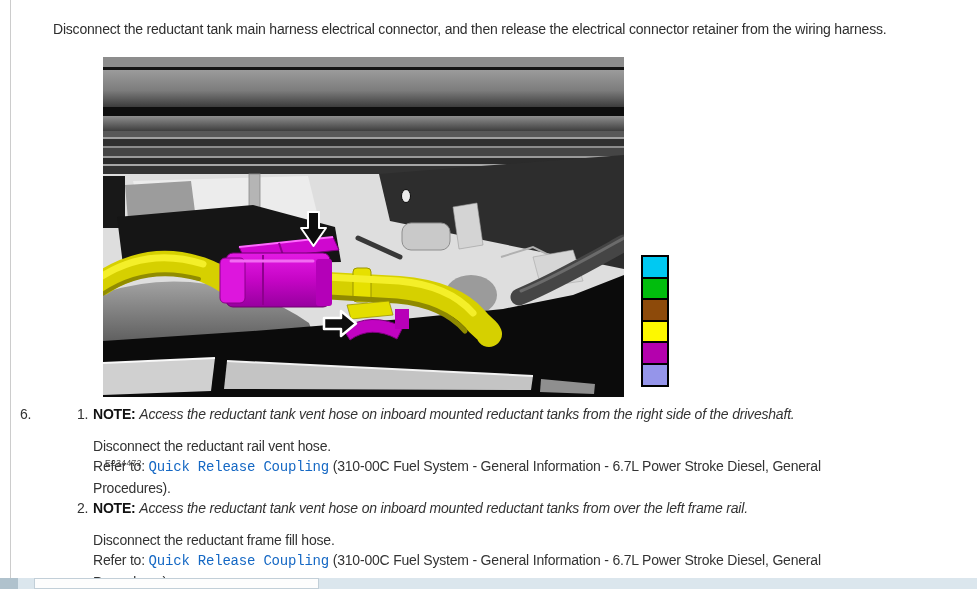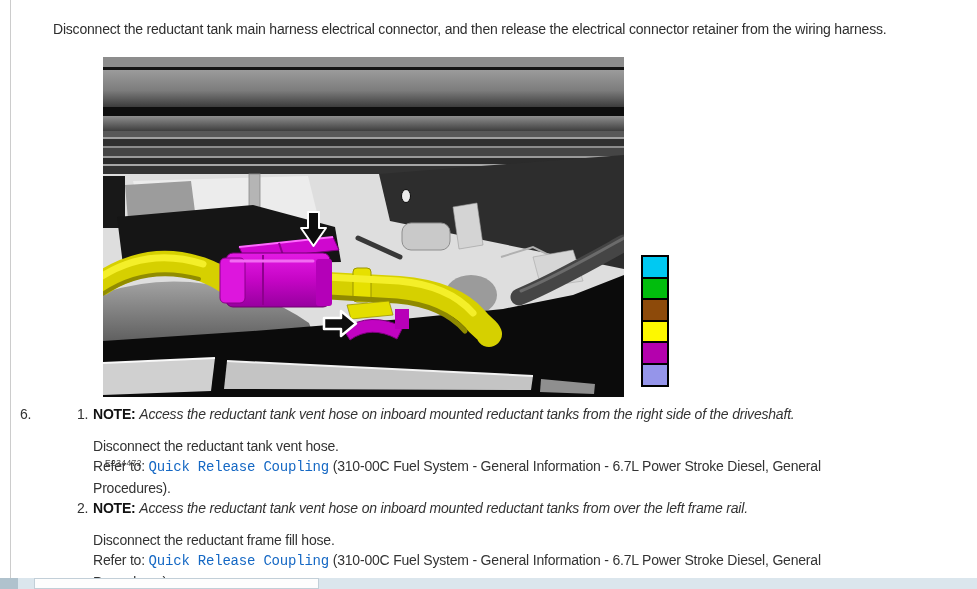--- a/index.html
+++ b/index.html
@@ -174,21 +174,21 @@
     <div class="step-num">6.</div>
     <div class="substeps">
 
       <div class="substep">
         <div class="sub-num">1.</div>
         <div class="sub-body">
           <div class="note-line">
             <span class="note-label">NOTE:</span>
             <span class="note-text">Access the reductant tank vent hose on inboard mounted reductant tanks from the right side of the driveshaft.</span>
           </div>
-          <div class="para">Disconnect the reductant tank vent hose.</div>
+          <div class="para">Disconnect the reductant rail vent hose.</div>
           <div><span>Refer to: </span><span class="link">Quick Release Coupling</span><span> (310-00C Fuel System - General Information - 6.7L Power Stroke Diesel, General Procedures).</span></div>
         </div>
       </div>
 
       <div class="substep">
         <div class="sub-num">2.</div>
         <div class="sub-body">
           <div class="note-line">
             <span class="note-label">NOTE:</span>
             <span class="note-text">Access the reductant tank vent hose on inboard mounted reductant tanks from over the left frame rail.</span>

